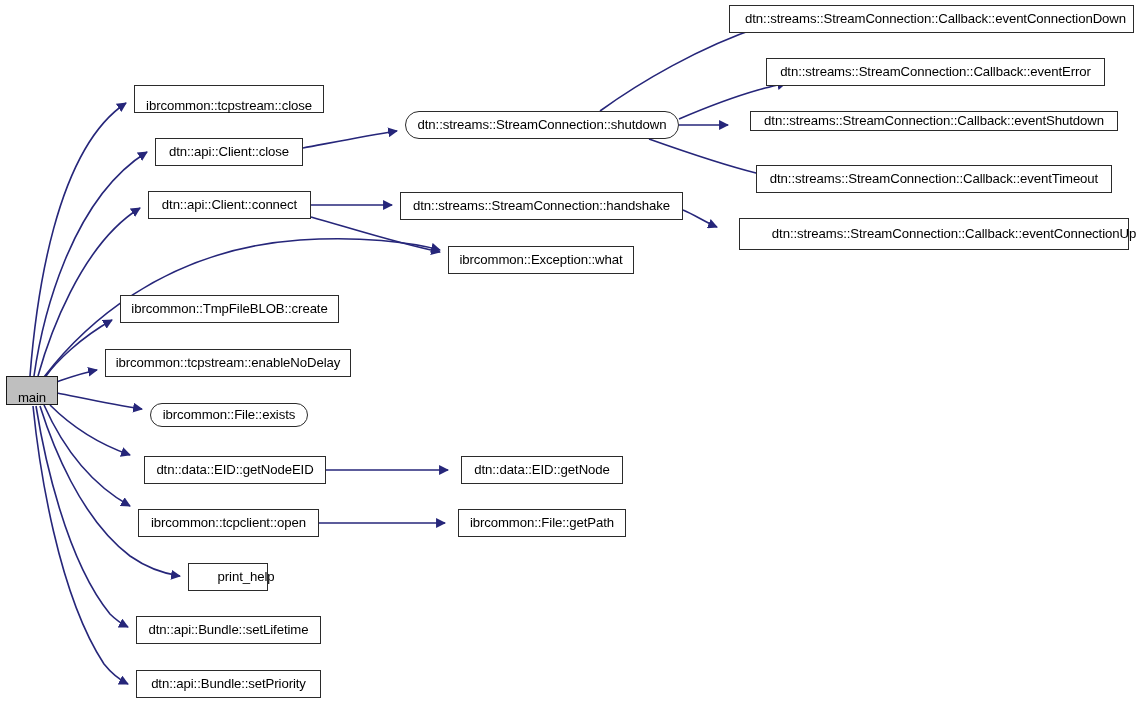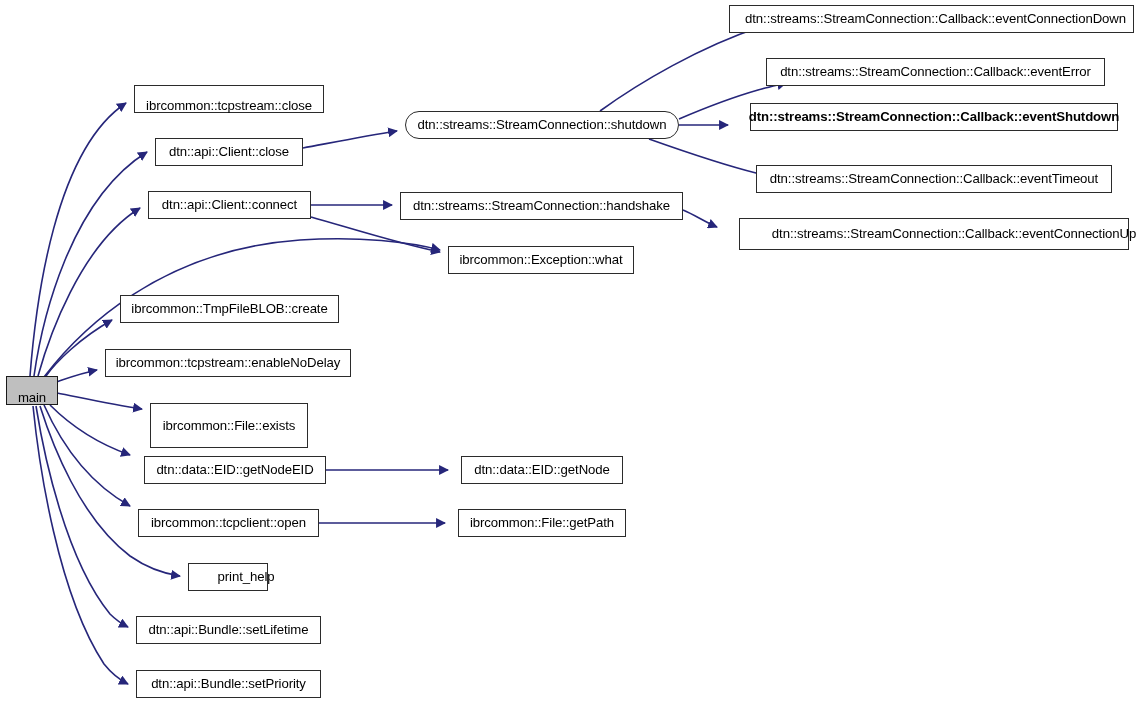--- a/index.html
+++ b/index.html
@@ -92,21 +92,21 @@
       </div>
       <div class="node" style="left: 148px; top: 191px; width: 163px; height: 28px;">
         <span class="node-label">dtn::api::Client::connect</span>
       </div>
       <div class="node" style="left: 120px; top: 295px; width: 219px; height: 28px;">
         <span class="node-label">ibrcommon::TmpFileBLOB::create</span>
       </div>
       <div class="node" style="left: 105px; top: 349px; width: 246px; height: 28px;">
         <span class="node-label">ibrcommon::tcpstream::enableNoDelay</span>
       </div>
-      <div class="node" style="left: 150px; top: 403px; width: 158px; height: 45px;">
+      <div class="node" style="left: 150px; top: 403px; width: 158px; height: 24px; border-radius: 12px;">
         <span class="node-label">ibrcommon::File::exists</span>
       </div>
       <div class="node" style="left: 144px; top: 456px; width: 182px; height: 28px;">
         <span class="node-label">dtn::data::EID::getNodeEID</span>
       </div>
       <div class="node" style="left: 138px; top: 509px; width: 181px; height: 28px;">
         <span class="node-label">ibrcommon::tcpclient::open</span>
       </div>
       <div class="node" style="left: 188px; top: 563px; width: 80px; height: 28px; padding-left: 36px;">
         <span class="node-label">print_help</span>
@@ -131,21 +131,21 @@
       </div>
       <div class="node" style="left: 458px; top: 509px; width: 168px; height: 28px;">
         <span class="node-label">ibrcommon::File::getPath</span>
       </div>
       <div class="node" style="left: 729px; top: 5px; width: 405px; height: 28px; padding-left: 8px;">
         <span class="node-label">dtn::streams::StreamConnection::Callback::eventConnectionDown</span>
       </div>
       <div class="node" style="left: 766px; top: 58px; width: 339px; height: 28px;">
         <span class="node-label">dtn::streams::StreamConnection::Callback::eventError</span>
       </div>
-      <div class="node" style="left: 750px; top: 103px; width: 368px; height: 28px; font-weight: bold;">
+      <div class="node" style="left: 750px; top: 111px; width: 368px; height: 20px;">
         <span class="node-label">dtn::streams::StreamConnection::Callback::eventShutdown</span>
       </div>
       <div class="node" style="left: 756px; top: 165px; width: 356px; height: 28px;">
         <span class="node-label">dtn::streams::StreamConnection::Callback::eventTimeout</span>
       </div>
       <div class="node" style="left: 739px; top: 218px; width: 390px; height: 32px; padding-left: 40px;">
         <span class="node-label">dtn::streams::StreamConnection::Callback::eventConnectionUp</span>
       </div>
     </div>
 </div>

